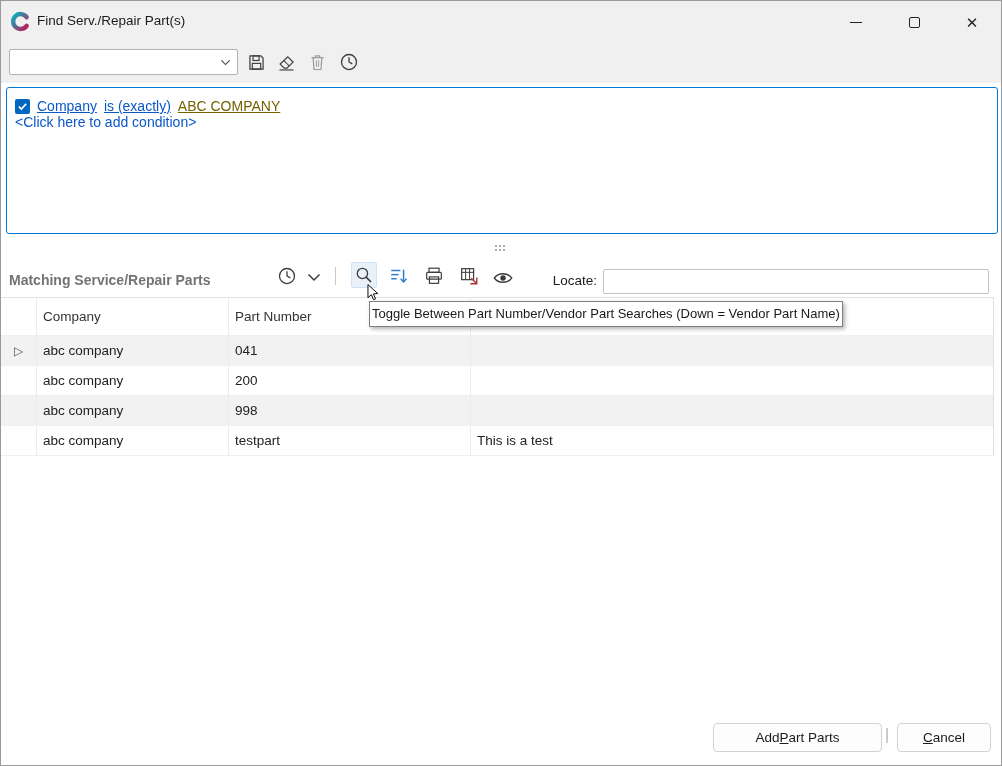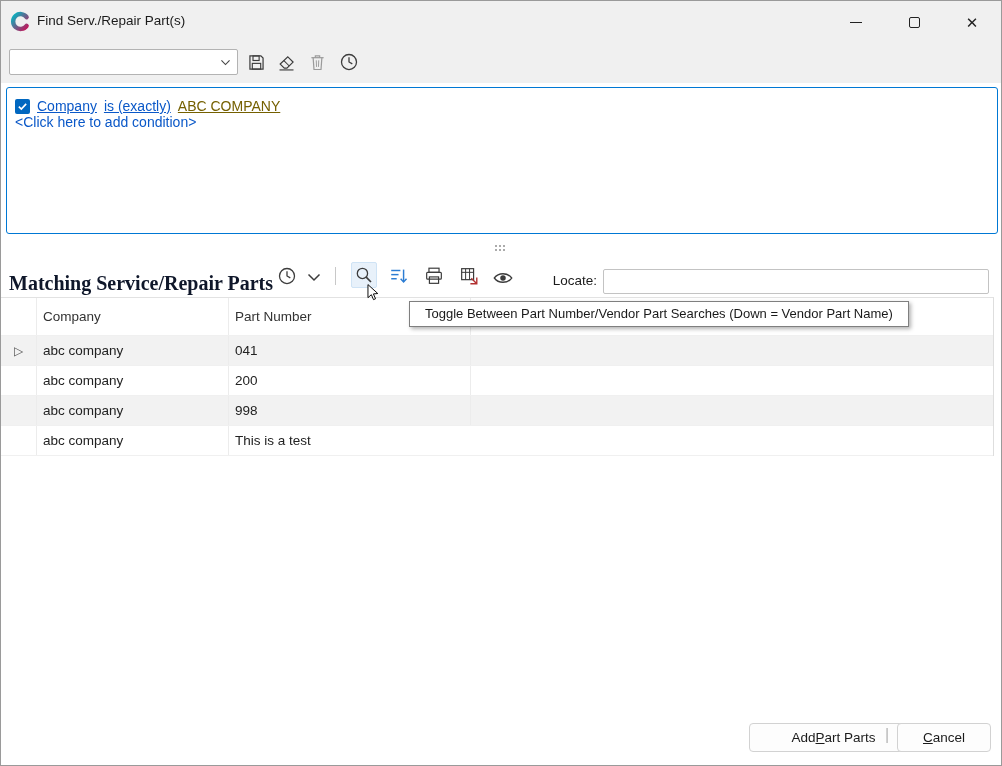--- a/index.html
+++ b/index.html
@@ -33,21 +33,21 @@
   .lnk { color:#0a58c8; text-decoration:underline; cursor:pointer; }
   .val-lnk { color:#756000; text-decoration:underline; cursor:pointer; }
   .add-cond { font-size:14px; color:#0a58c8; cursor:pointer; }
 
   
   .splitter { position:absolute; left:0; top:243px; width:1000px; height:10px; display:flex; align-items:center; justify-content:center; }
   .grip { display:grid; grid-template-columns:repeat(3,4px); grid-template-rows:repeat(2,4px); }
   .grip i { width:2px; height:2px; background:#8f8f8f; border-radius:50%; }
 
   
-  .results-title { position:absolute; left:8px; top:271px; font-size:20px; font-weight:bold; color:#0f172a;font-family:Liberation Serif, serif; }
+  .results-title { position:absolute; left:8px; top:271px; font-size:14px; font-weight:bold; color:#737373; }
   .ric { position:absolute; width:26px; height:26px; display:flex; align-items:center; justify-content:center; }
   .ric.hovered { background:#e8f1fa; border:1px solid #cfe3f5; border-radius:2px; }
   .vsep { position:absolute; width:1px; height:18px; background:#c8c8c8; }
   .locate-label { position:absolute; left:548px; top:272px; width:48px; text-align:right; font-size:13.5px; color:#1b1b1b; }
   .locate-input { position:absolute; left:602px; top:268px; width:386px; height:25px; background:#fff;
                   border:1px solid #c3c3c3; border-radius:2px; font-size:13px; padding:0 6px;
                   font-family:inherit; color:#222; }
 
   
   .grid { position:absolute; left:0; top:296px; width:993px; border-top:1px solid #e2e2e2; border-right:1px solid #dedede; }
@@ -57,32 +57,32 @@
           border-right:1px solid #ececec; overflow:hidden; white-space:nowrap; }
   .c-sel { width:36px; flex:0 0 36px; justify-content:center; color:#555; font-size:12px; }
   .c-company { width:192px; flex:0 0 192px; }
   .c-part { width:242px; flex:0 0 242px; }
   .c-desc { flex:1; border-right:none; }
   .g-head .cell { color:#333; }
   .row-alt { background:#f2f2f2; }
   .g-row { border-bottom:1px solid #f0f0f0; }
 
   
-  .tooltip { position:absolute; left:368px; top:300px; height:26px; line-height:24px; padding:0 15px;
+  .tooltip { position:absolute; left:368px; top:300px; height:26px; line-height:24px; padding:0 2px;
              background:#ffffff; border:1px solid #7f7f7f; box-shadow:2px 2px 4px rgba(0,0,0,.3);
-             font-size:13px; color:#1a1a1a; white-space:nowrap; z-index:40;margin-left:40px; }
+             font-size:13px; color:#1a1a1a; white-space:nowrap; z-index:40; }
 
   
   .cursor { position:absolute; left:363px; top:280px; z-index:60; }
 
   
   .btn { position:absolute; top:722px; height:29px; background:#fdfdfd; border:1px solid #d2d2d2;
          border-radius:4px; font-size:13.5px; color:#1b1b1b; display:flex; align-items:center; justify-content:center;
          font-family:inherit; }
-  .btn-add { left:712px; width:169px;margin-left:36px; }
+  .btn-add { left:712px; width:169px; }
   .btn-cancel { left:896px; width:94px; }
   .btn-sep { position:absolute; left:884px; top:725px; font-size:16px; color:#b5b5b5; }
   .mn { text-decoration:underline; }
 
   svg { display:block; }
 </style>
 </head>
 <body>
 
 <div class="window">
@@ -257,20 +257,21 @@
     </div>
     <div class="g-row row-alt">
       <div class="cell c-sel"></div>
       <div class="cell c-company">abc company</div>
       <div class="cell c-part">998</div>
       <div class="cell c-desc"></div>
     </div>
     <div class="g-row">
       <div class="cell c-sel"></div>
       <div class="cell c-company">abc company</div>
+      <div class="cell c-part">testpart</div>
       <div class="cell c-desc">This is a test</div>
     </div>
   </div>
 
   <div class="tooltip">Toggle Between Part Number/Vendor Part Searches (Down = Vendor Part Name)</div>
 
   <div class="cursor">
     <svg viewBox="0 0 24 24" width="19" height="23">
       <path d="M5 2 L5 18.5 L9.3 14.8 L12 21 L14.6 19.9 L11.9 13.8 L17.4 13.3 Z" fill="#ffffff" stroke="#000" stroke-width="1.2"></path>
     </svg>

